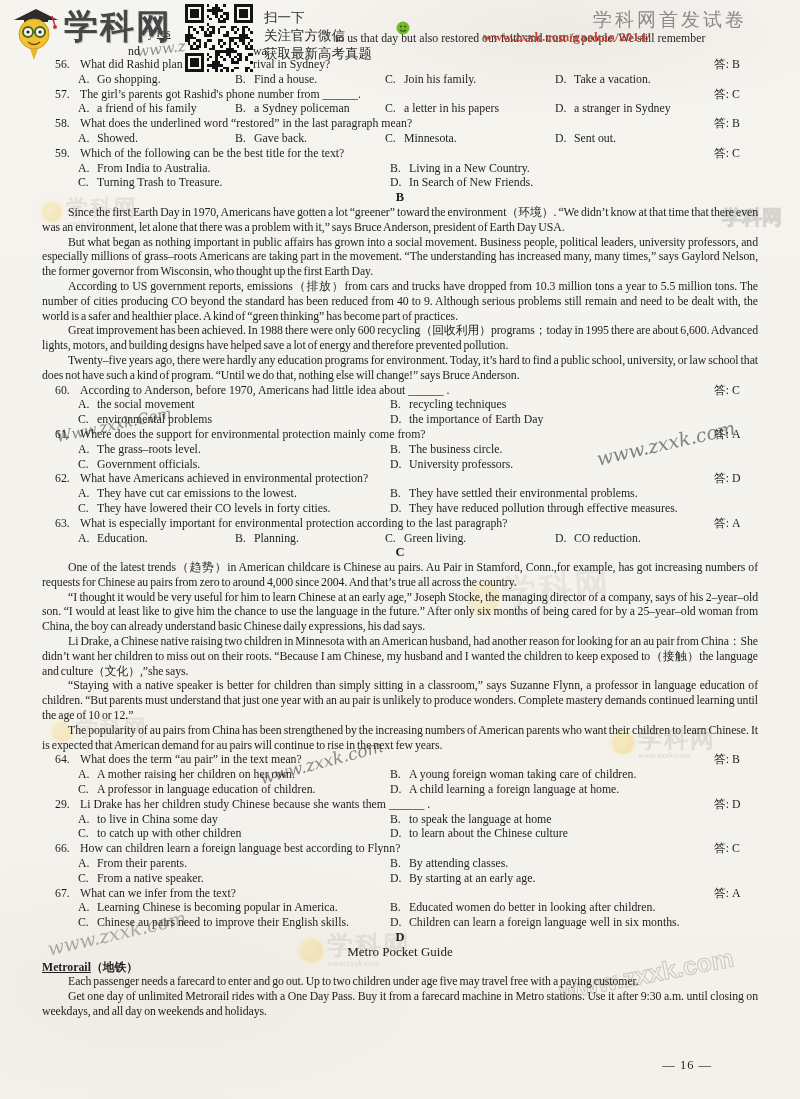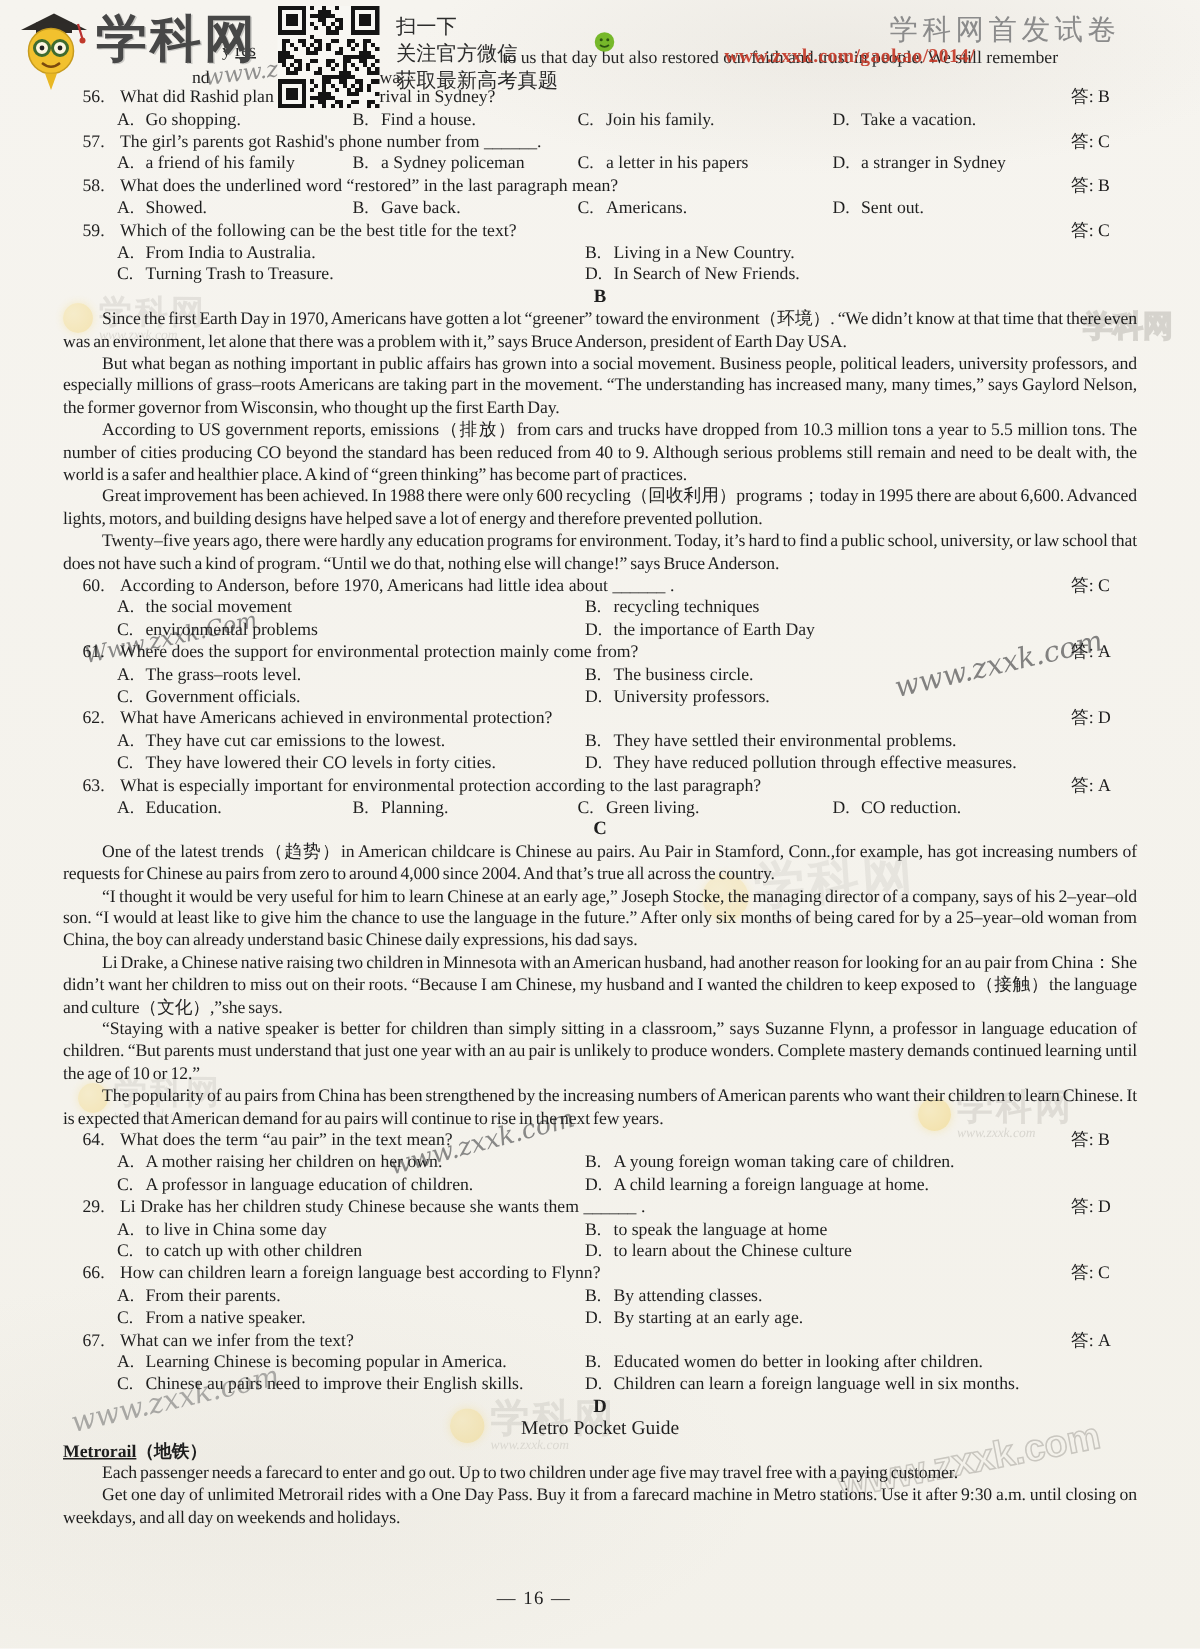--- a/index.html
+++ b/index.html
@@ -46,21 +46,21 @@
   .wm{position:absolute;z-index:2;white-space:nowrap;pointer-events:none;}
   .wm-script{font-family:"DejaVu Serif",serif;font-style:italic;color:#6e6e6e;}
   .wm-outline{font-family:"Liberation Sans","DejaVu Sans",sans-serif;font-weight:bold;
     color:rgba(246,244,239,.1);-webkit-text-stroke:1px #a7a49d;}
   .wm-logo{display:flex;align-items:center;gap:4px;}
   .wm-logo .chars{font-family:"Liberation Sans","DejaVu Sans",sans-serif;font-weight:bold;
     color:rgba(150,147,140,.65);letter-spacing:2px;}
   .wm-logo .sub{font-size:9px;color:#a5a29b;font-style:italic;}
   .wm-face{display:inline-block;border-radius:50%;background:radial-gradient(circle at 35% 35%,#f9dd7a,#f0c12f);
     box-shadow:0 0 6px rgba(240,200,60,.8);}
-  .page-num{position:absolute;left:0;top:1058px;width:712px;text-align:center;
+  .page-num{position:absolute;left:0;top:1058px;width:712px;text-align:right;
     font-size:12.5px;letter-spacing:1px;z-index:3;}
 </style>
 </head>
 <body>
 
 <div class="page">
 
   <div class="hdr">
 
     <div class="frag" style="left:148px;top:26px;"><span>y </span><u>res</u></div>
@@ -325,21 +325,21 @@
         <span class="opt"><span class="o-label">D.</span><span class="o-text">a stranger in Sydney</span></span>
       </div>
       <div class="q-row">
         <span class="q-num">58.</span>
         <span class="q-stem">What does the underlined word “restored” in the last paragraph mean?</span>
         <span class="q-ans">答: B</span>
       </div>
       <div class="opts row4">
         <span class="opt"><span class="o-label">A.</span><span class="o-text">Showed.</span></span>
         <span class="opt"><span class="o-label">B.</span><span class="o-text">Gave back.</span></span>
-        <span class="opt"><span class="o-label">C.</span><span class="o-text">Americans.</span></span>
+        <span class="opt"><span class="o-label">C.</span><span class="o-text">Minnesota.</span></span>
         <span class="opt"><span class="o-label">D.</span><span class="o-text">Sent out.</span></span>
       </div>
       <div class="q-row">
         <span class="q-num">59.</span>
         <span class="q-stem">Which of the following can be the best title for the text?</span>
         <span class="q-ans">答: C</span>
       </div>
       <div class="opts col2">
         <span class="opt"><span class="o-label">A.</span><span class="o-text">From India to Australia.</span></span>
         <span class="opt"><span class="o-label">B.</span><span class="o-text">Living in a New Country.</span></span>

